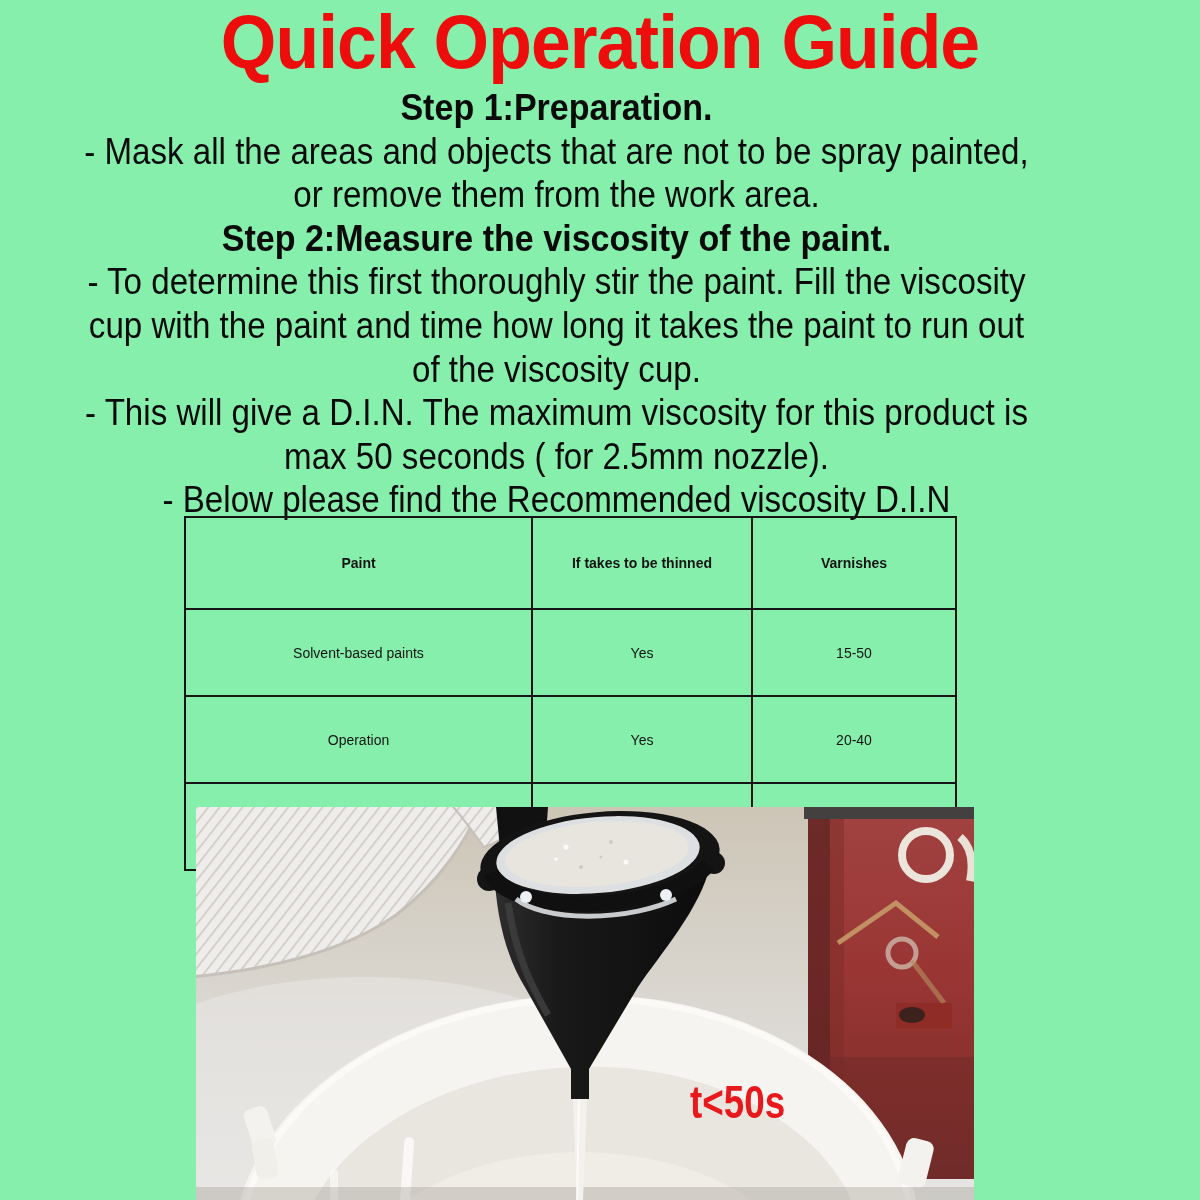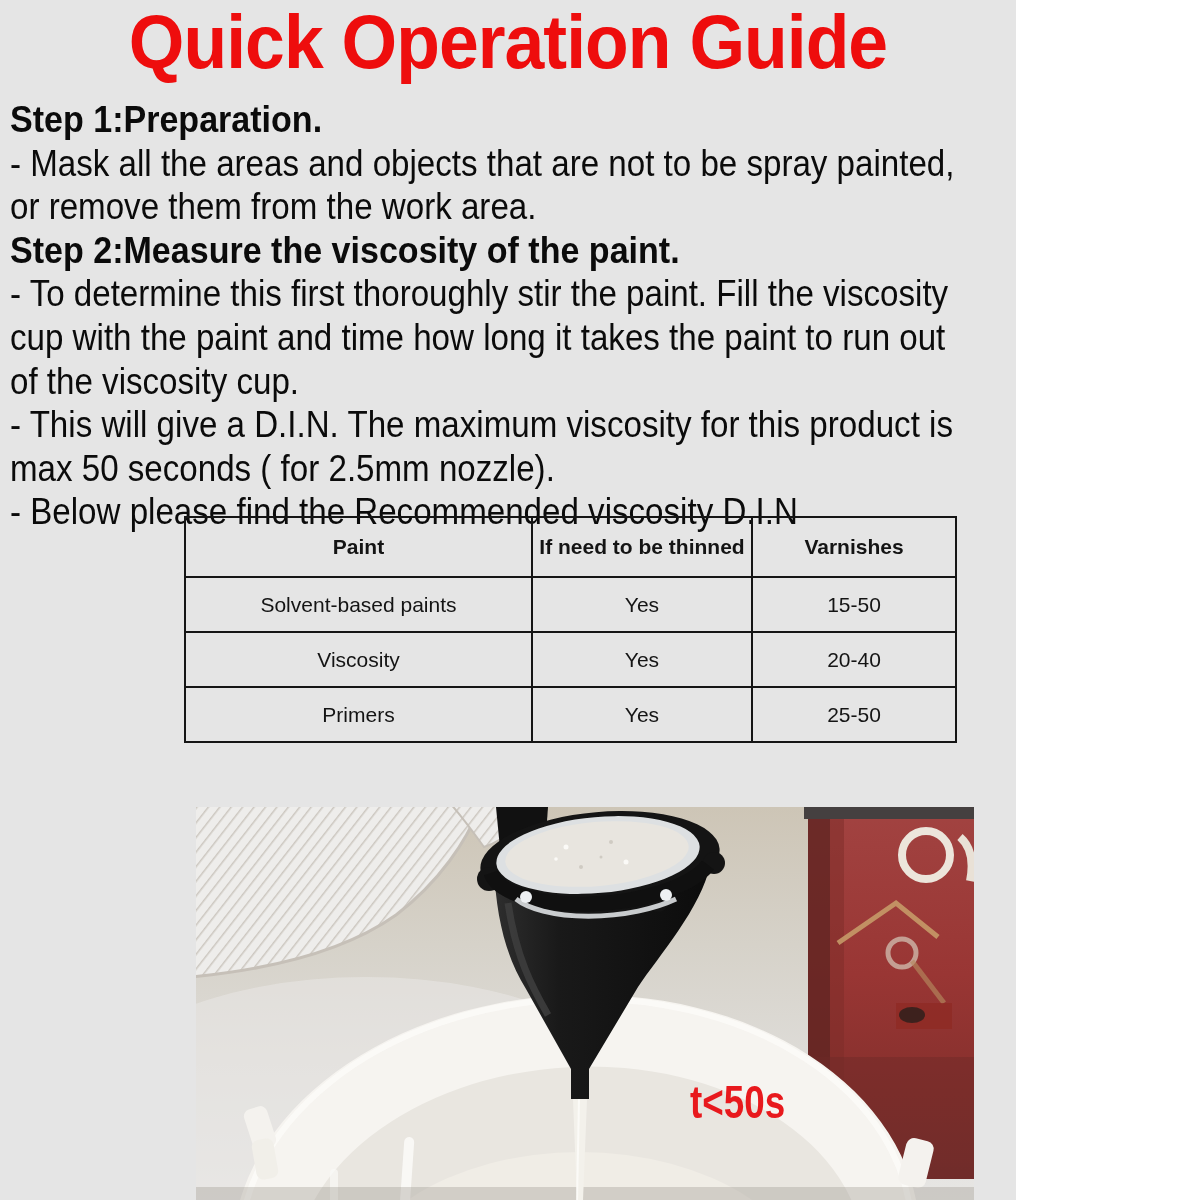--- a/index.html
+++ b/index.html
@@ -1,39 +1,39 @@
 <!DOCTYPE html>
 <html><head>
 <meta charset="utf-8">
 <style>
   html,body {margin:0; padding:0; background:#ffffff;}
   body {width:1200px; height:1200px; font-family:"Liberation Sans", sans-serif;}
-  .canvas {position:relative; width:1016px; height:1200px; overflow:hidden; background:#e5e5e5;}
+  .canvas {position:relative; width:1200px; height:1200px; overflow:hidden; background:#86efac;}
 
   .title {
     position:absolute; top:0; left:0; width:100%; margin:0;
     text-align:center; font-size:76px; font-weight:700; line-height:84px;
     color:#ee0d0d; transform:scaleX(0.94); transform-origin:center;
     letter-spacing:-1px; white-space:nowrap;
   }
 
-  .textblock {position:absolute; top:98px; left:10px; width:1188px;}
+  .textblock {position:absolute; top:86px; left:10px; width:1188px;text-align:center;}
   .line {
     font-size:36px; line-height:43.6px; color:#0b0b0b;
     transform:scaleX(0.92); transform-origin:left center; white-space:nowrap;
   }
   .line.bold {font-weight:700; font-size:37px;}
 
   .vtable {
     position:absolute; left:184px; top:516px;
     border-collapse:collapse; table-layout:fixed;
   }
   .vtable th, .vtable td {
     border:2px solid #151515; text-align:center; vertical-align:middle;
-    font-size:21px; color:#141414; padding:0; line-height:26px;
+    font-size:14px; color:#141414; padding:16px; line-height:26px;
   }
   .vtable th {font-weight:700; height:58px;}
   .vtable td {font-weight:400; height:53px;margin-left:7px;}
 
   .photo {position:absolute; left:196px; top:807px; width:778px; height:393px; overflow:hidden;}
   .photo svg {position:absolute; left:0; top:0;}
   .photo-caption {
     position:absolute; left:494px; top:268px;
     font-size:46px; font-weight:600; color:#e8191d;
     transform:scaleX(0.8); transform-origin:left center; white-space:nowrap;
@@ -61,32 +61,32 @@
 
   <table class="vtable">
     <colgroup>
       <col style="width:347px">
       <col style="width:220px">
       <col style="width:204px">
     </colgroup>
     <thead>
       <tr>
         <th>Paint</th>
-        <th>If need to be thinned</th>
+        <th>If takes to be thinned</th>
         <th>Varnishes</th>
       </tr>
     </thead>
     <tbody>
       <tr>
         <td>Solvent-based paints</td>
         <td>Yes</td>
         <td>15-50</td>
       </tr>
       <tr>
-        <td>Viscosity</td>
+        <td>Operation</td>
         <td>Yes</td>
         <td>20-40</td>
       </tr>
       <tr>
         <td>Primers</td>
         <td>Yes</td>
         <td>25-50</td>
       </tr>
     </tbody>
   </table>

